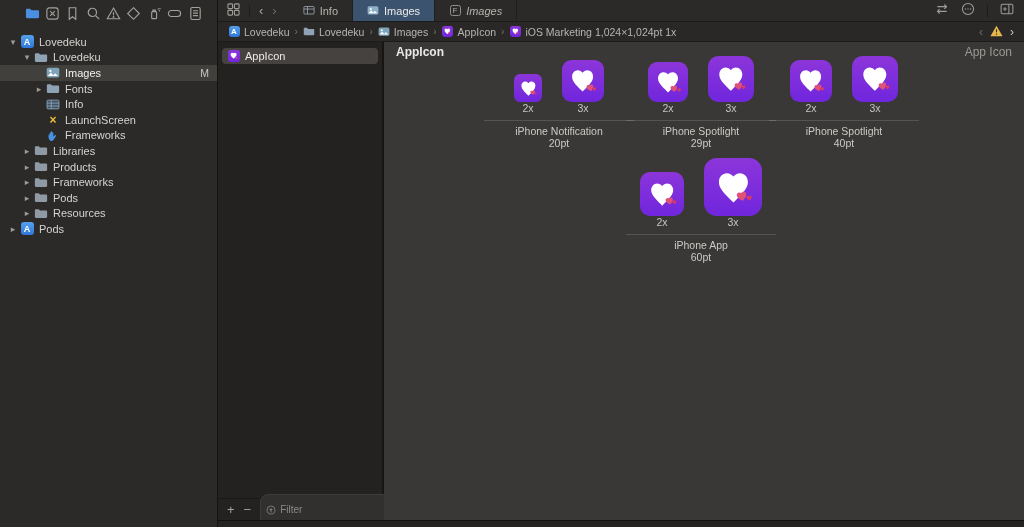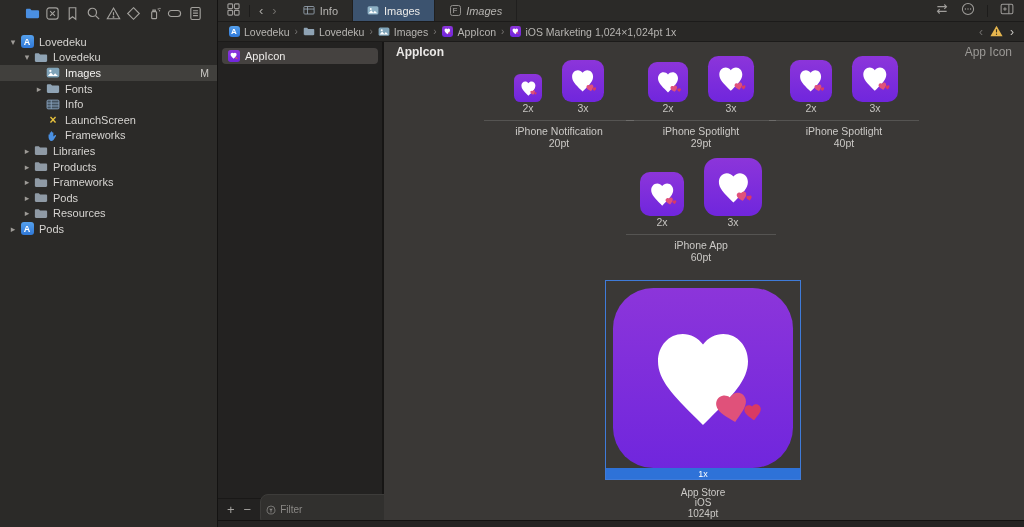--- a/index.html
+++ b/index.html
@@ -587,41 +587,18 @@
                   </svg>
 </span>
               <span class="scale-label">3x</span>
             </div>
           </div>
           <hr class="group-hr">
           <span class="group-name">iPhone App</span>
           <span class="group-pt">60pt</span>
         </div>
 
-        <div class="store">
-          <div class="store-card">
-            <span class="appicon" style="width:180px;height:180px;margin-top:7px;">
-  <svg class="h-main" viewBox="0 0 24 21" preserveAspectRatio="none">
-                  <path style="fill:#ffffff" d="M12 20.3 10.55 19C5.4 14.4 2 11.3 2 7.5 2 4.4 4.4 2 7.5 2c1.74 0 3.41.8 4.5 2.1C13.09 2.8 14.76 2 16.5 2 19.6 2 22 4.4 22 7.5c0 3.8-3.4 6.9-8.55 11.5z"></path>
-                </svg>
-  <svg class="h-small" viewBox="0 0 24 21" preserveAspectRatio="none">
-                  <path style="fill:var(--heart_pink,#e0517a)" d="M12 20.3 10.55 19C5.4 14.4 2 11.3 2 7.5 2 4.4 4.4 2 7.5 2c1.74 0 3.41.8 4.5 2.1C13.09 2.8 14.76 2 16.5 2 19.6 2 22 4.4 22 7.5c0 3.8-3.4 6.9-8.55 11.5z"></path>
-                </svg>
-  <svg class="h-tiny" viewBox="0 0 24 21" preserveAspectRatio="none">
-                  <path style="fill:var(--heart_deep_pink,#d93a63)" d="M12 20.3 10.55 19C5.4 14.4 2 11.3 2 7.5 2 4.4 4.4 2 7.5 2c1.74 0 3.41.8 4.5 2.1C13.09 2.8 14.76 2 16.5 2 19.6 2 22 4.4 22 7.5c0 3.8-3.4 6.9-8.55 11.5z"></path>
-                </svg>
-</span>
-            <div class="store-bar">
-              <span>1x</span>
-            </div>
-          </div>
-          <div class="store-captions">
-            <div>App Store</div>
-            <div>iOS</div>
-            <div>1024pt</div>
-          </div>
-        </div>
       </div>
     </div>
 
     <div class="bottombar"></div>
   </div>
 </div>
 
 </body></html>

